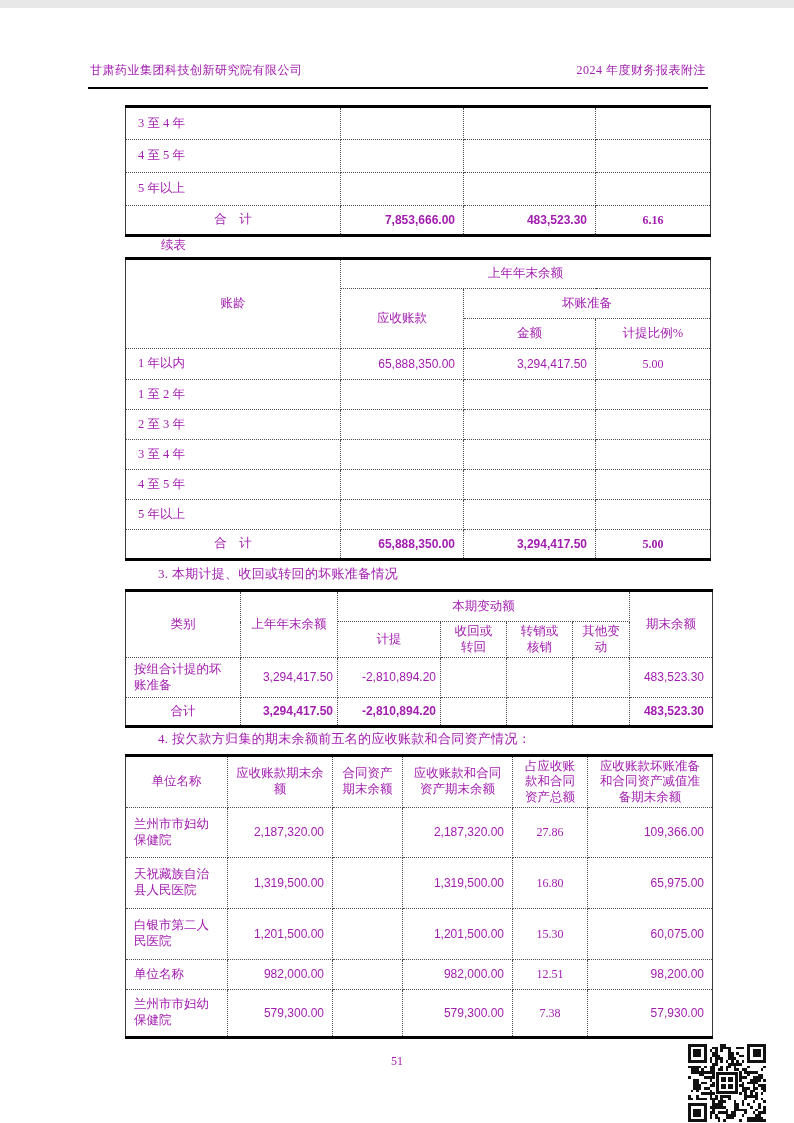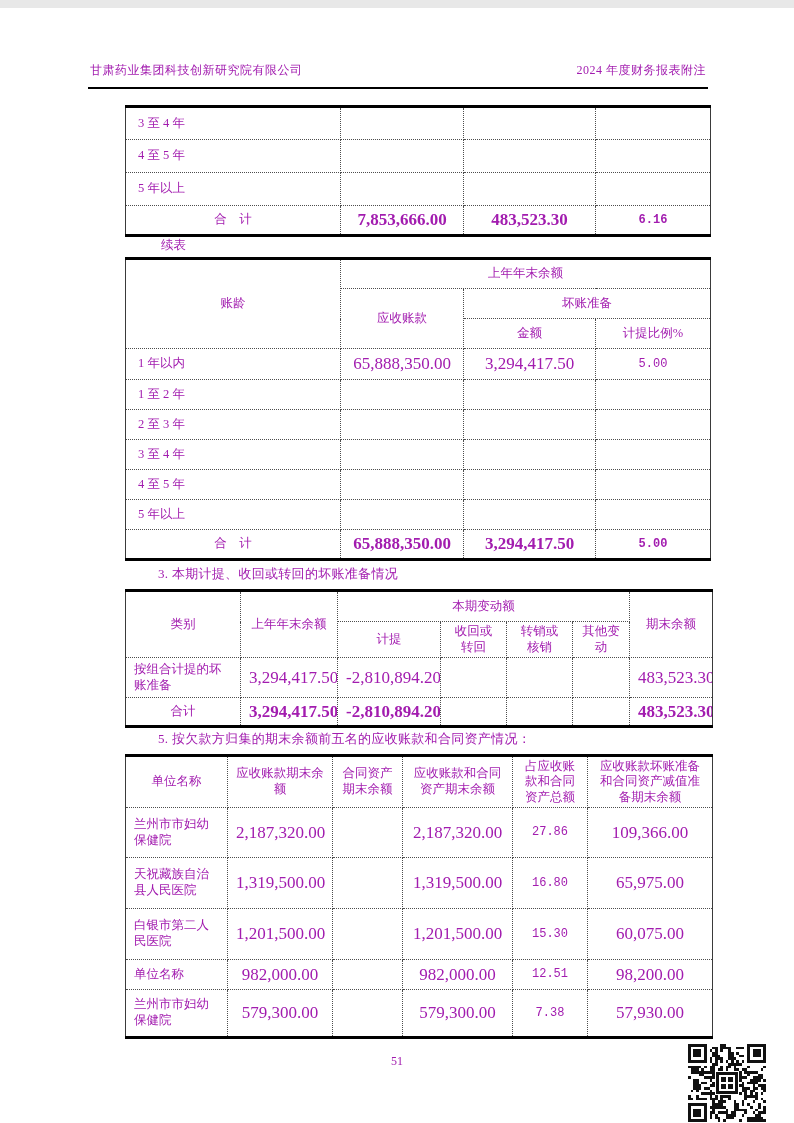--- a/index.html
+++ b/index.html
@@ -23,22 +23,22 @@
     border-left:1px solid #3a3a3a;border-right:1px solid #3a3a3a;
   }
   table.doc-table td,table.doc-table th{
     border:1px dotted #4d4d4d;padding:1px 8px;font-weight:normal;
     overflow:hidden;vertical-align:middle;
   }
   table.thick-top{border-top:3px solid #000;}
   table.thick-bottom{border-bottom:3px solid #000;}
   th{text-align:center;}
   .lbl{text-align:left;padding-left:12px !important;}
-  .num{font-family:Liberation Serif, serif;font-size:17px;text-align:center;}
-  .pct{font-family:Liberation Mono, monospace;font-size:12px;text-align:center;}
+  .num{font-family:Liberation Sans, sans-serif;font-size:12px;text-align:right;}
+  .pct{font-family:Liberation Serif, serif;font-size:12px;text-align:center;}
   .ctr{text-align:center;}
   .total-row td{font-weight:bold;}
   .total-row .num,.total-row .pct{font-weight:bold;}
 
   
   .continued{position:absolute;left:161px;top:229px;font-size:12.5px;}
   .sec-heading{position:absolute;left:158px;font-size:13px;letter-spacing:0.3px;}
   .heading-3{top:557px;}
   .heading-4{top:722px;}
   .page-footer{position:absolute;top:1046px;left:0;width:100%;text-align:center;font-size:12px;}
@@ -196,21 +196,21 @@
       <td class="num" style="padding-right:4px">3,294,417.50</td>
       <td class="num" style="padding-right:4px">-2,810,894.20</td>
       <td class="num"></td>
       <td class="num"></td>
       <td class="num"></td>
       <td class="num">483,523.30</td>
     </tr>
   </tbody>
     </table>
 
-  <div class="sec-heading heading-4">5. 按欠款方归集的期末余额前五名的应收账款和合同资产情况：</div>
+  <div class="sec-heading heading-4">4. 按欠款方归集的期末余额前五名的应收账款和合同资产情况：</div>
 
   <table class="doc-table thick-top thick-bottom" style="left:125px;top:746px;width:587px;">
     <colgroup>
         <col style="width:102px">
         <col style="width:105px">
         <col style="width:70px">
         <col style="width:110px">
         <col style="width:75px">
         <col style="width:125px">
       </colgroup>

